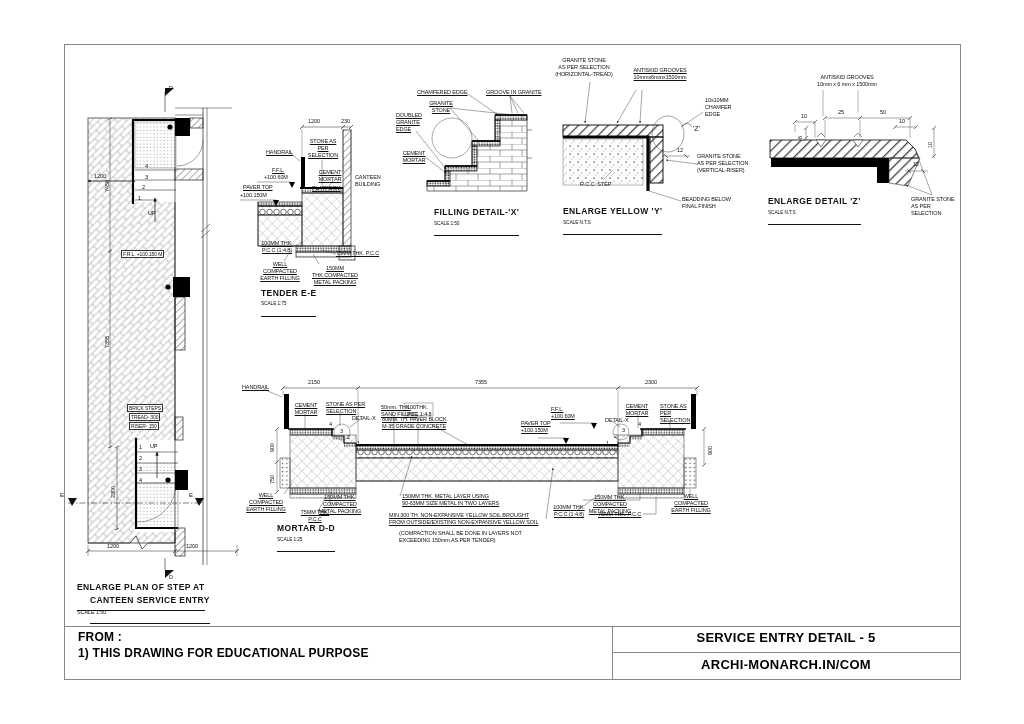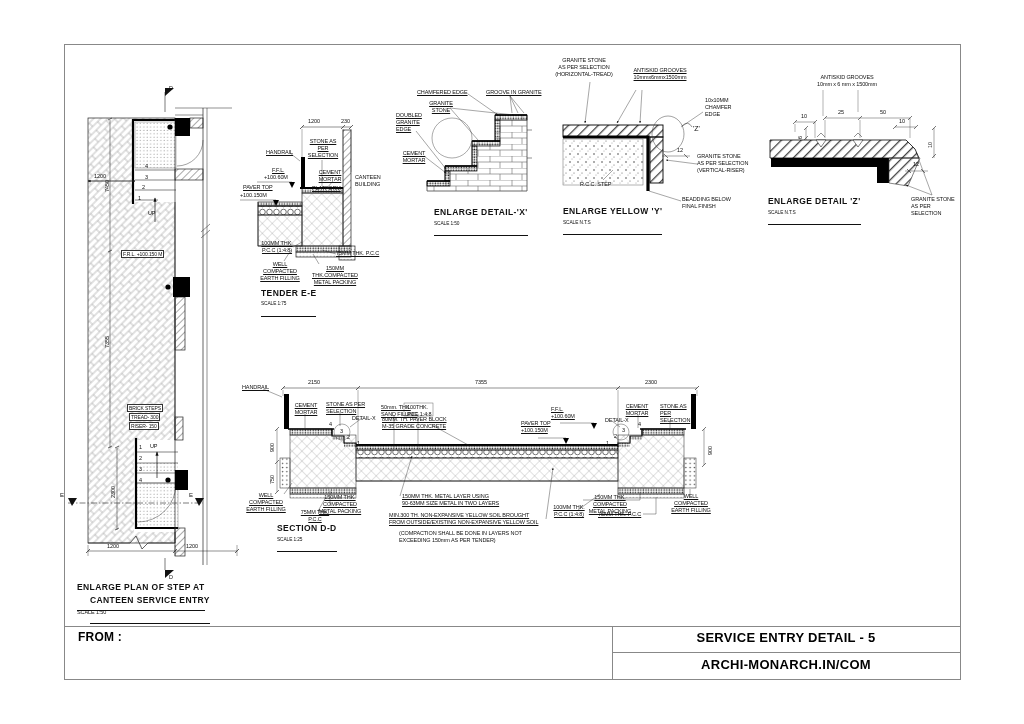--- a/index.html
+++ b/index.html
@@ -350,21 +350,21 @@
 
   <div class="l u" style="left:417px;top:89px">CHAMFERED EDGE</div>
   <div class="l u" style="left:486px;top:89px">GROOVE IN GRANITE</div>
   <div class="l u tc" style="left:428px;top:100px;width:26px">GRANITE
 STONE</div>
   <div class="l u" style="left:396px;top:112px">DOUBLED
 GRANITE
 EDGE</div>
   <div class="l u tc" style="left:400px;top:150px;width:28px">CEMENT
 MORTAR</div>
-  <div class="t" style="left:434px;top:208px">ENLARGE DETAIL-'X'</div>
+  <div class="t" style="left:434px;top:208px">FILLING DETAIL-'X'</div>
   <div class="l" style="left:434px;top:221px;font-size:4.8px">SCALE 1:50</div>
 
   <div class="l tc" style="left:553px;top:57px;width:62px">GRANITE STONE
 AS PER SELECTION
 (HORIZONTAL-TREAD)</div>
   <div class="l u tc" style="left:630px;top:67px;width:60px">ANTISKID GROOVES
 10mmx6mmx1500mm</div>
   <div class="l" style="left:705px;top:97px">10x10MM
 CHAMFER
 EDGE</div>
@@ -442,22 +442,23 @@
 FROM OUTSIDE/EXISTING NON-EXPANSIVE YELLOW SOIL</div>
   <div class="l" style="left:399px;top:530px">(COMPACTION SHALL BE DONE IN LAYERS NOT
 EXCEEDING 150mm AS PER TENDER)</div>
   <div class="l u tc" style="left:552px;top:504px;width:34px">100MM THK.
 P.C.C (1:4:8)</div>
   <div class="l u tc" style="left:580px;top:494px;width:60px">150MM THK. COMPACTED
 METAL PACKING</div>
   <div class="l u" style="left:598px;top:511px">75MM THK. P.C.C</div>
   <div class="l u tc" style="left:668px;top:493px;width:46px">WELL COMPACTED
 EARTH FILLING</div>
-  <div class="t" style="left:277px;top:524px">SECTION D-D</div>
+  <div class="t" style="left:277px;top:524px">MORTAR D-D</div>
   <div class="l" style="left:277px;top:537px;font-size:4.8px">SCALE 1:25</div>
 
   <div class="hl" style="left:64px;top:626px;width:896px"></div>
   <div class="vl" style="left:612px;top:626px;height:53px"></div>
   <div class="hl" style="left:612px;top:652px;width:348px"></div>
   <div class="b" style="left:78px;top:630px">FROM :</div>
+  <div class="b" style="left:78px;top:646px">1) THIS DRAWING FOR EDUCATIONAL PURPOSE</div>
   <div class="tb" style="left:786px;top:630px">SERVICE ENTRY DETAIL - 5</div>
   <div class="tb" style="left:786px;top:657px">ARCHI-MONARCH.IN/COM</div>
 </div>
 
 </body></html>

